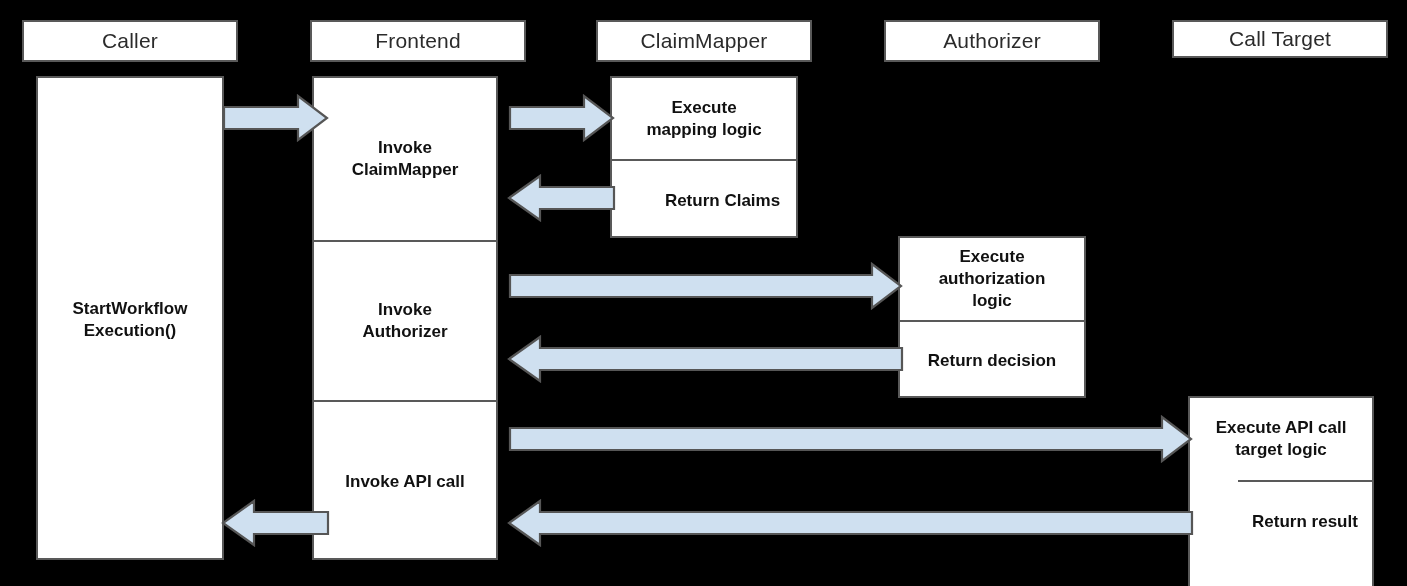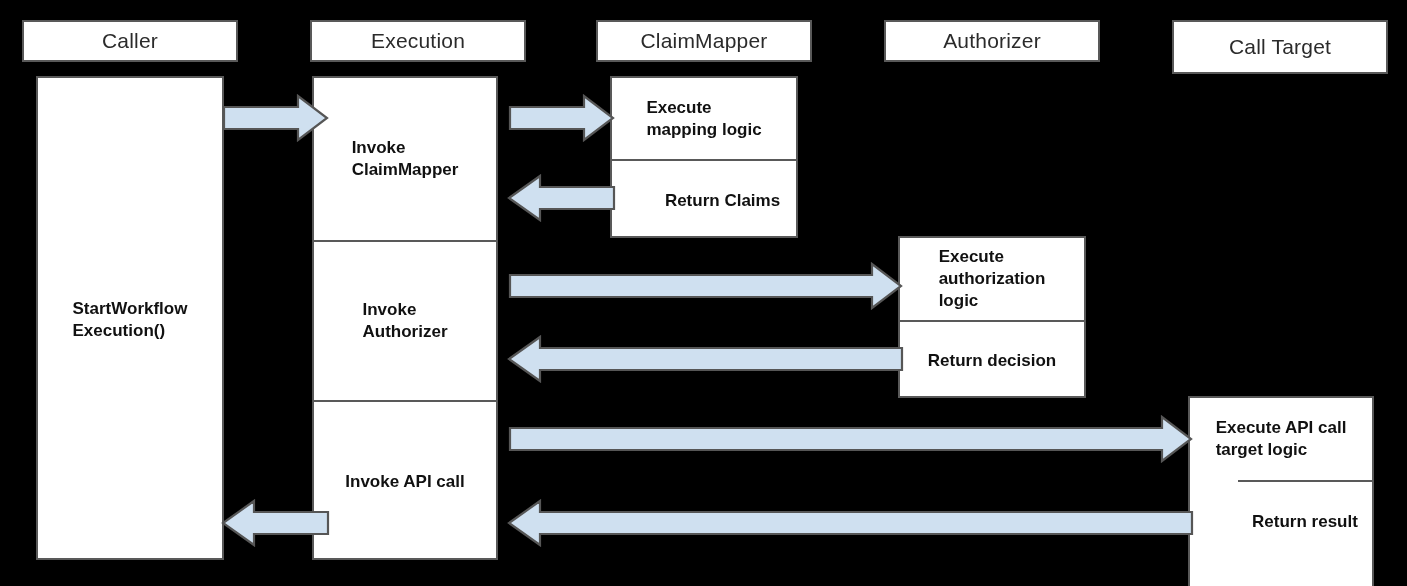--- a/index.html
+++ b/index.html
@@ -26,53 +26,53 @@
     position:absolute;
     background:#ffffff;
     border:2px solid #595959;
     box-sizing:border-box;
   }
   .seg{
     position:absolute;
     left:0;right:0;
     box-sizing:border-box;
     display:flex;align-items:center;justify-content:center;
-    text-align:left;
+    text-align:center;
     color:#111111;
     font-size:17px;
     font-weight:700;
     line-height:1.28;
     padding:0 8px;
   }
   .seg.divtop{border-top:2px solid #595959;}
   .arrow{position:absolute;}
   .arrow svg{display:block;overflow:visible;}
 </style>
 </head>
 <body>
 
 <div id="stage">
 
   <div class="hdr" style="left:22px;top:20px;width:216px;height:42px;">
     <span>Caller</span>
   </div>
 
   <div class="hdr" style="left:310px;top:20px;width:216px;height:42px;">
-    <span>Execution</span>
+    <span>Frontend</span>
   </div>
 
   <div class="hdr" style="left:596px;top:20px;width:216px;height:42px;">
     <span>ClaimMapper</span>
   </div>
 
   <div class="hdr" style="left:884px;top:20px;width:216px;height:42px;">
     <span>Authorizer</span>
   </div>
 
-  <div class="hdr" style="left:1172px;top:20px;width:216px;height:54px;">
+  <div class="hdr" style="left:1172px;top:20px;width:216px;height:38px;">
     <span>Call Target</span>
   </div>
 
   <div class="lifeline" style="left:36px;top:76px;width:188px;height:484px;">
     <div class="seg" style="top:0;height:484px;">
       <span>StartWorkflow<br>Execution()</span>
     </div>
   </div>
 
   <div class="lifeline" style="left:312px;top:76px;width:186px;height:484px;">

